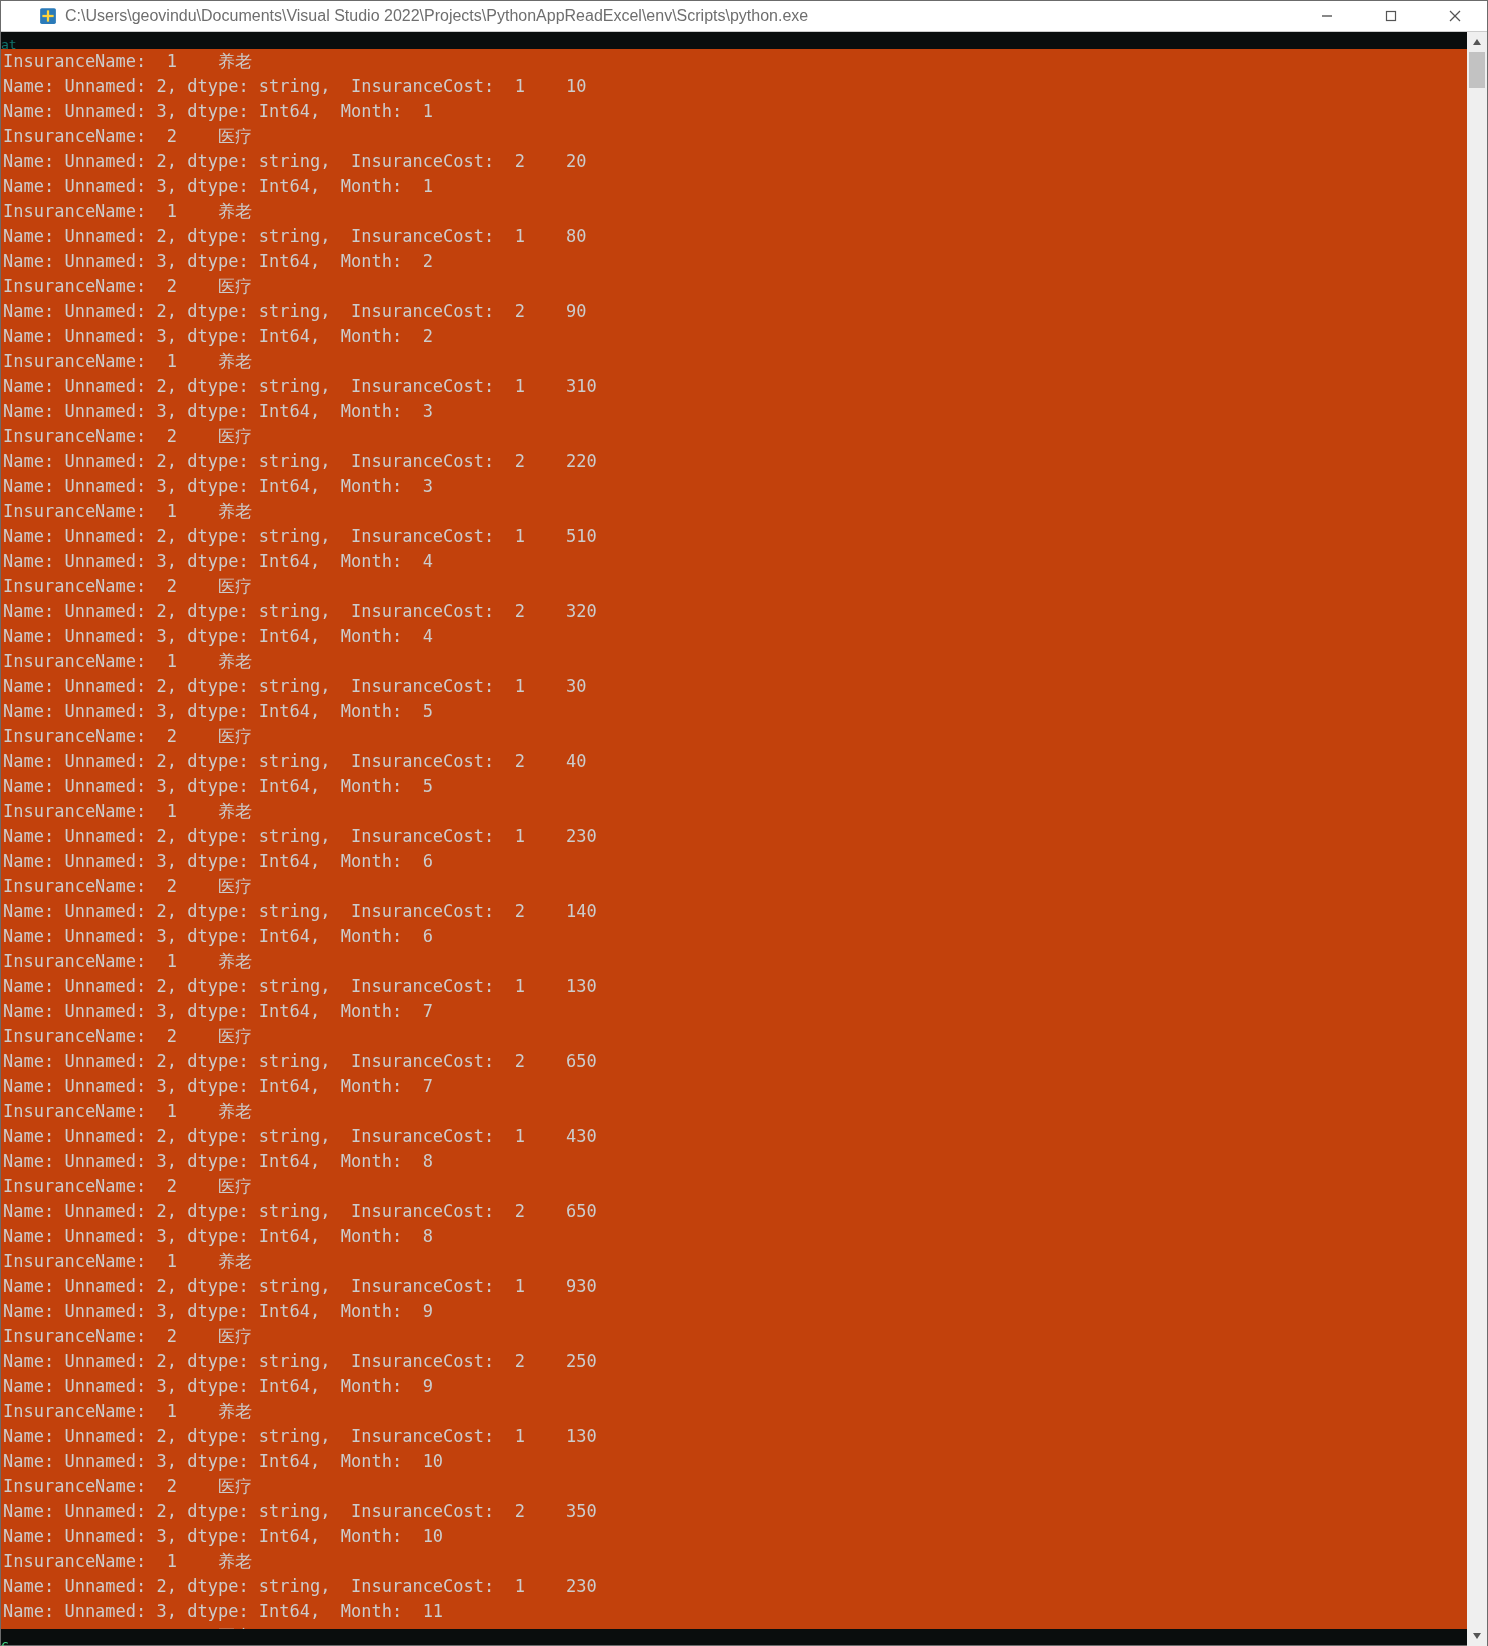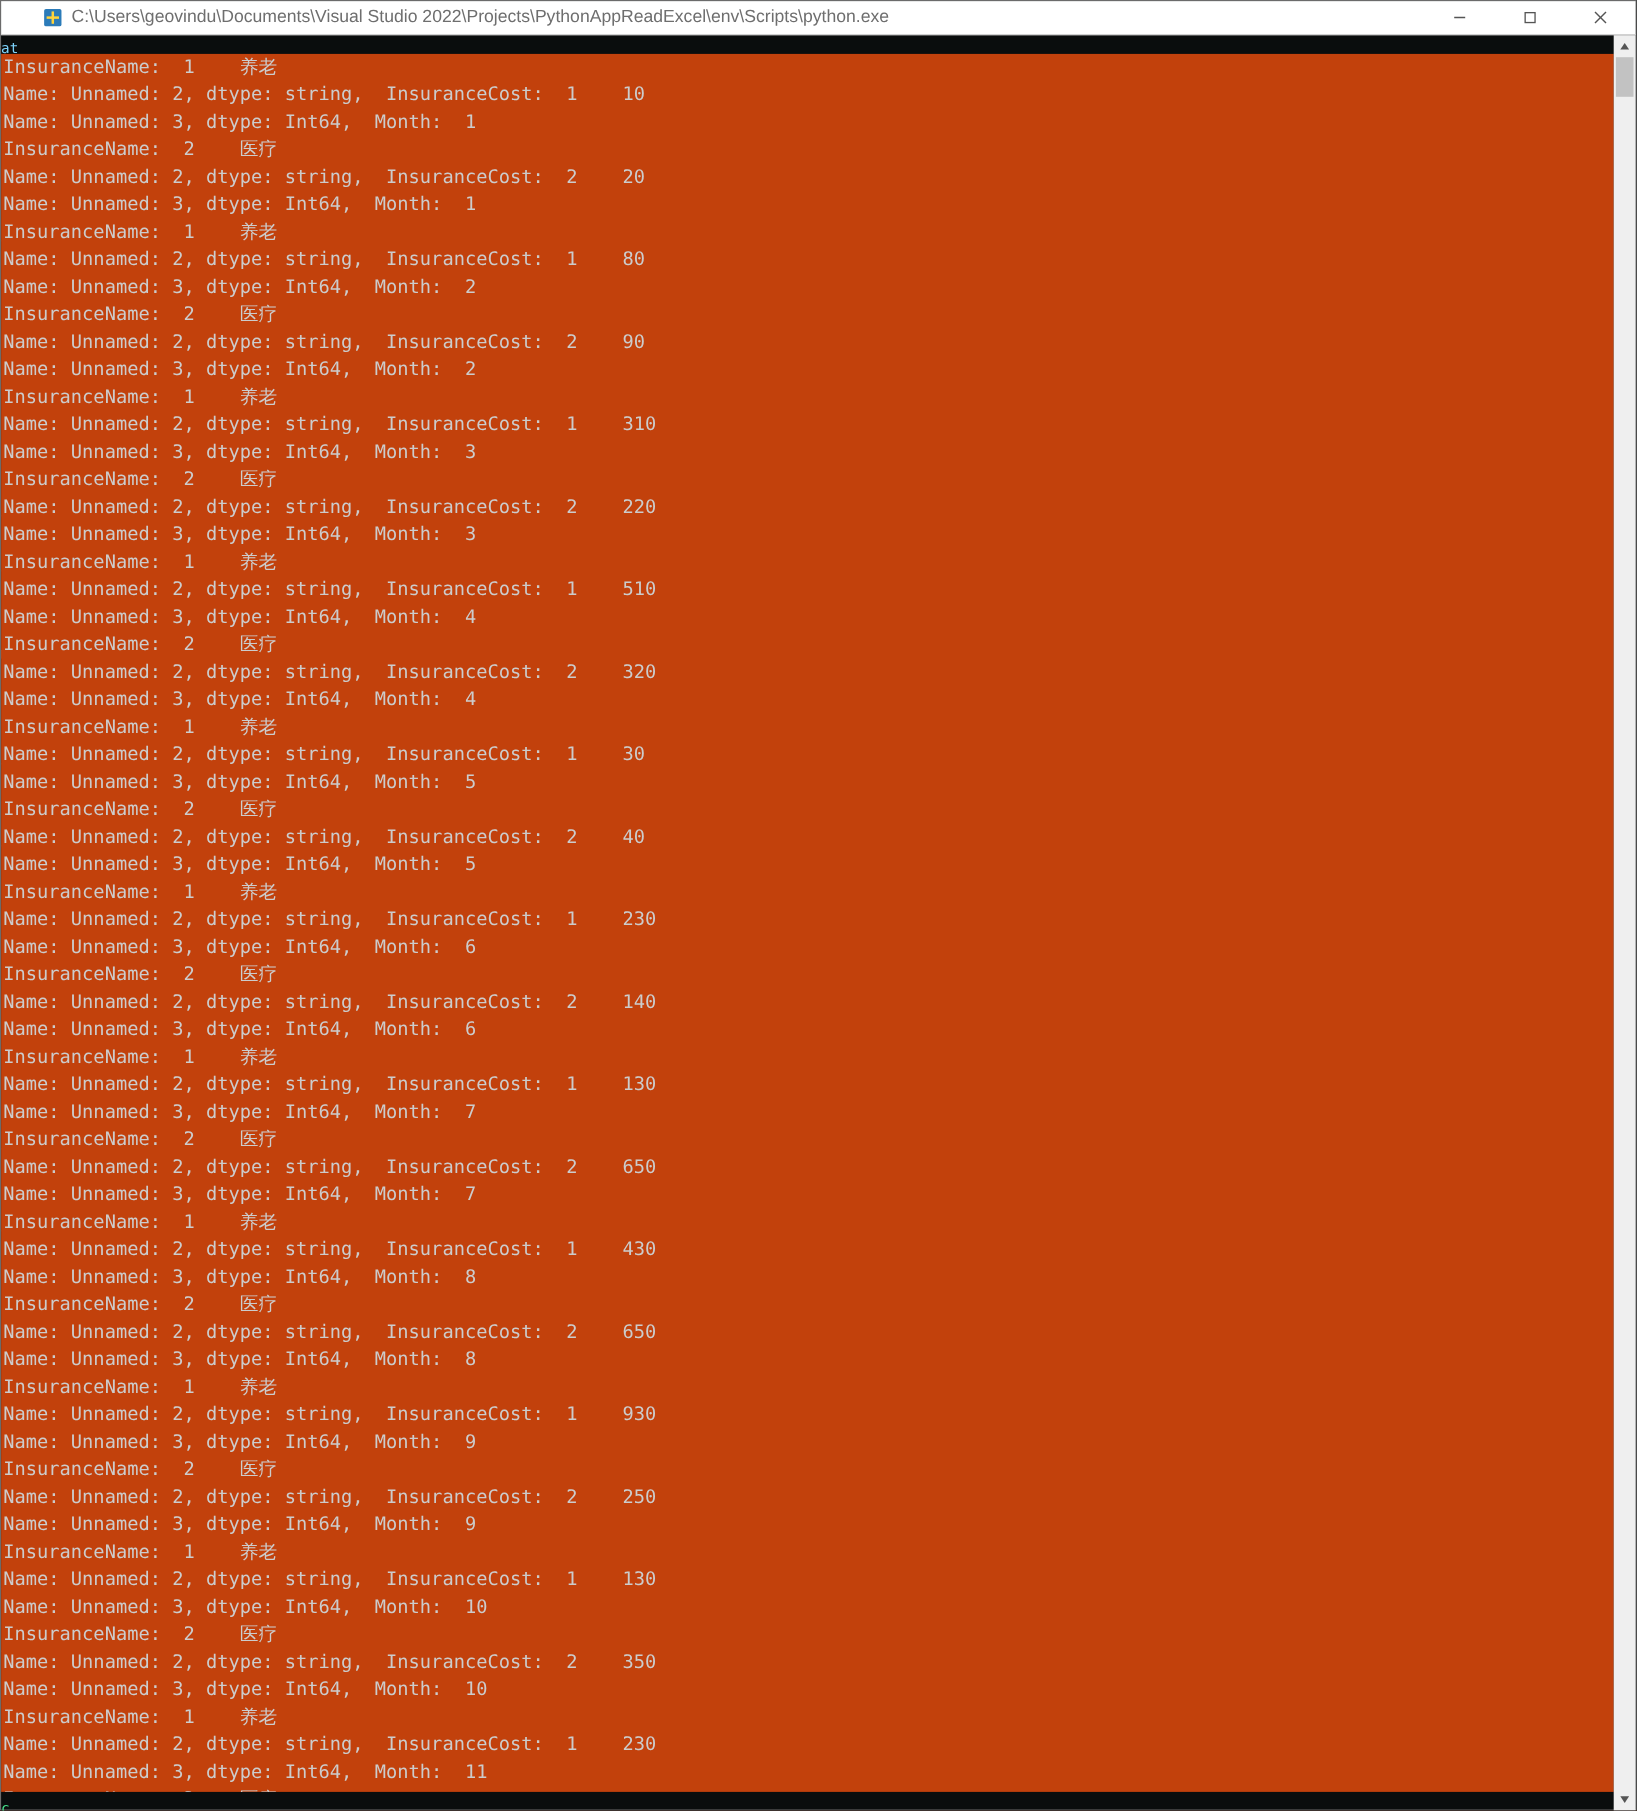--- a/index.html
+++ b/index.html
@@ -60,21 +60,21 @@
         <svg viewBox="0 0 14 14">
             <line x1="2" y1="2" x2="12" y2="12" stroke="#555" stroke-width="1.3"></line>
             <line x1="12" y1="2" x2="2" y2="12" stroke="#555" stroke-width="1.3"></line>
           </svg>
       </div>
     </div>
   </div>
 
   <div class="console-wrap">
     <div class="left-gutter" id="gutter">
-        <span style="top: 0px; color: #7dd3fc;">at</span>
+        <span style="top: 0px; color: #0f766e;">at</span>
         <span style="top: 175px; color: rgb(136, 136, 136);">~</span>
         <span style="top: 425px; color: rgb(136, 136, 136);">~</span>
         <span style="top: 475px; color: rgb(136, 136, 136);">~</span>
         <span style="top: 550px; color: rgb(136, 136, 136);">□</span>
         <span style="top: 650px; color: rgb(136, 136, 136);">~</span>
         <span style="top: 725px; color: rgb(136, 136, 136);">~</span>
         <span style="top: 1000px; color: rgb(136, 136, 136);">~</span>
         <span style="top: 1075px; color: rgb(136, 136, 136);">~</span>
         <span style="top: 1225px; color: rgb(136, 136, 136);">o</span>
         <span style="top: 1325px; color: rgb(68, 221, 136);">c</span>

